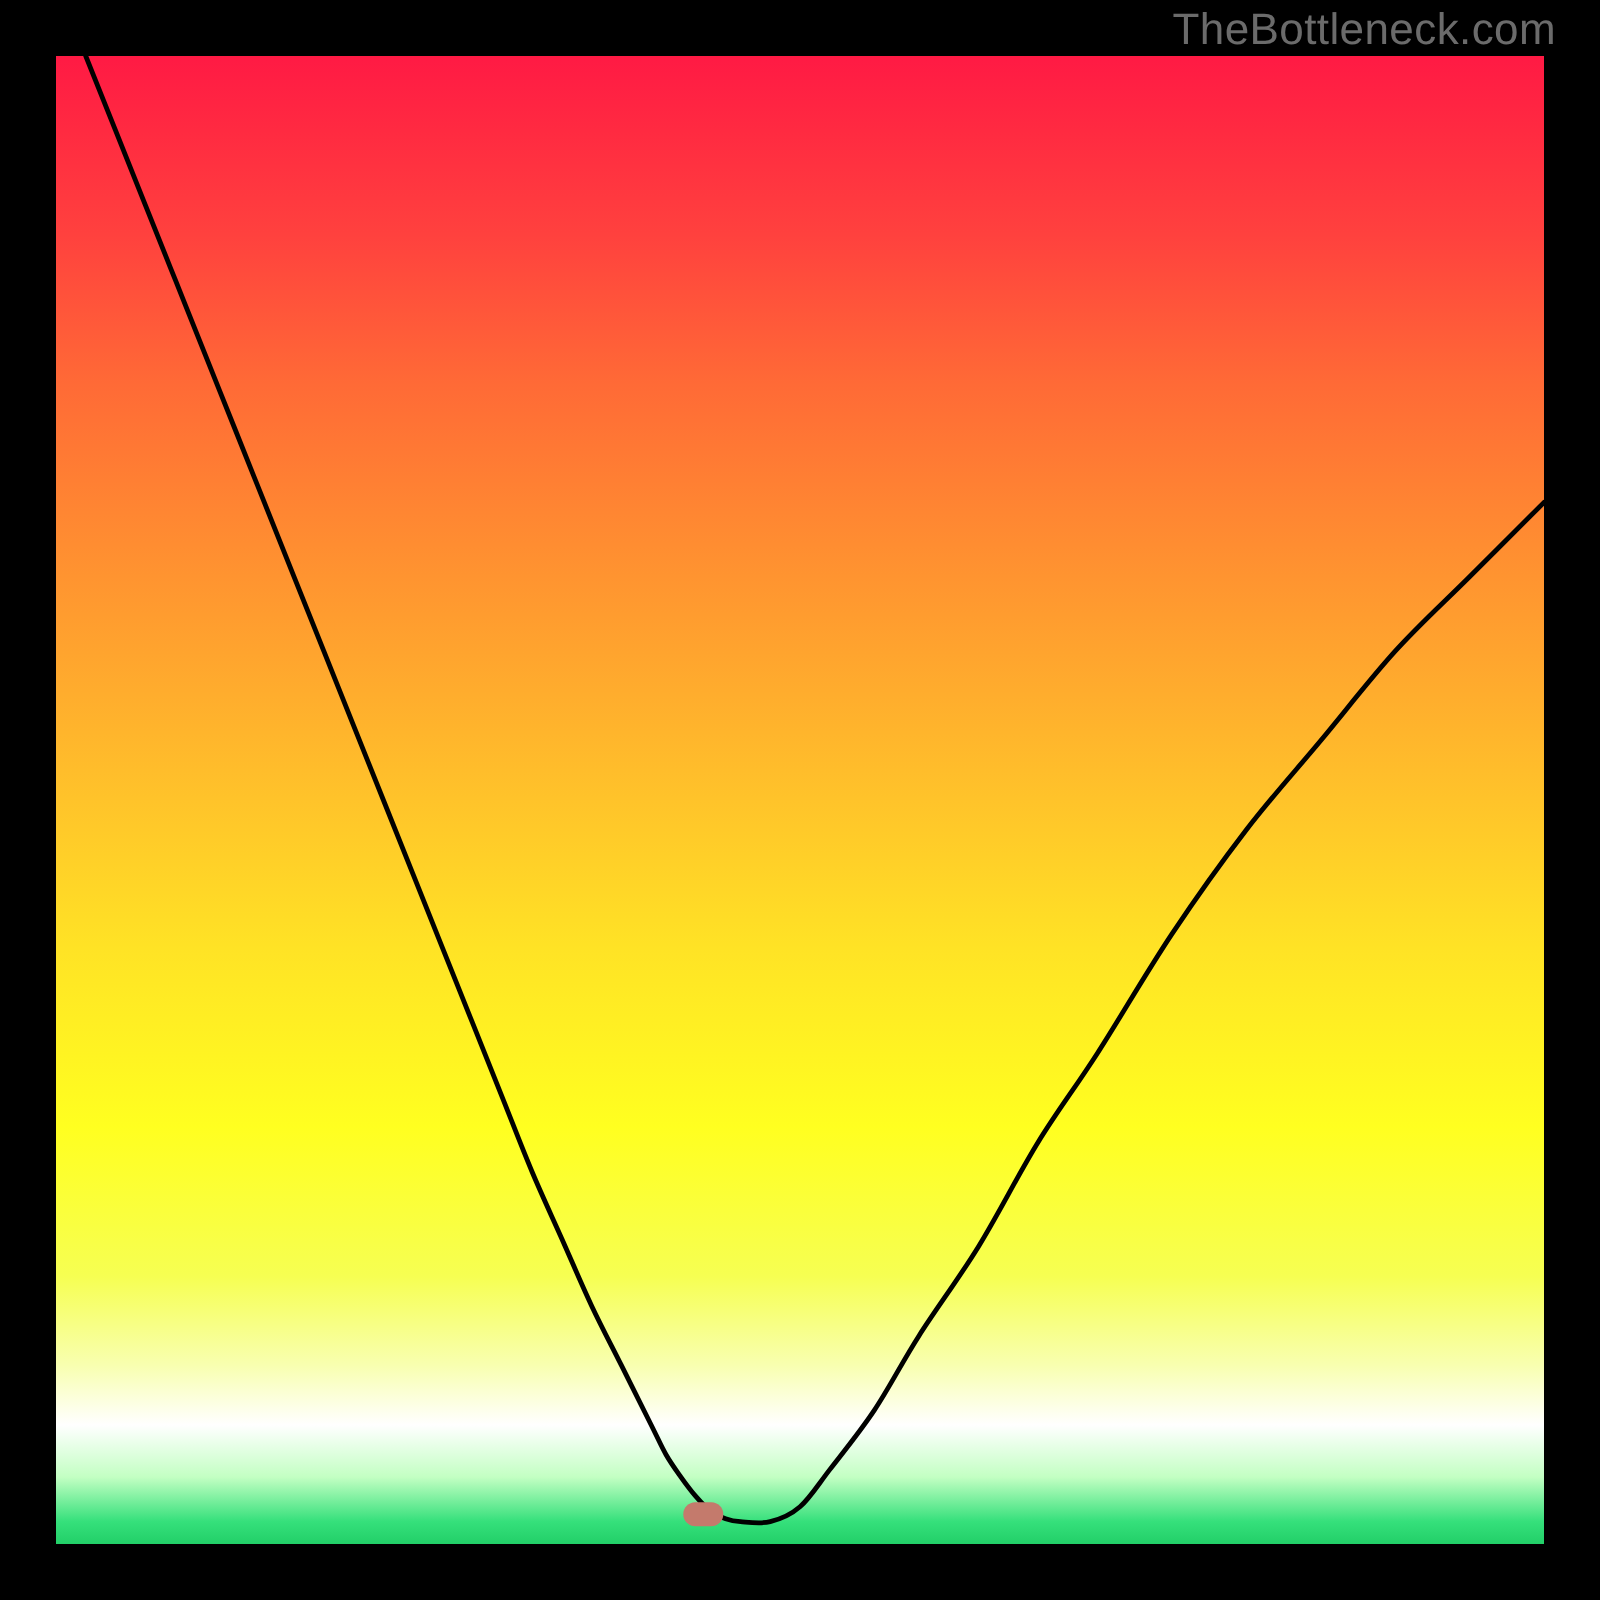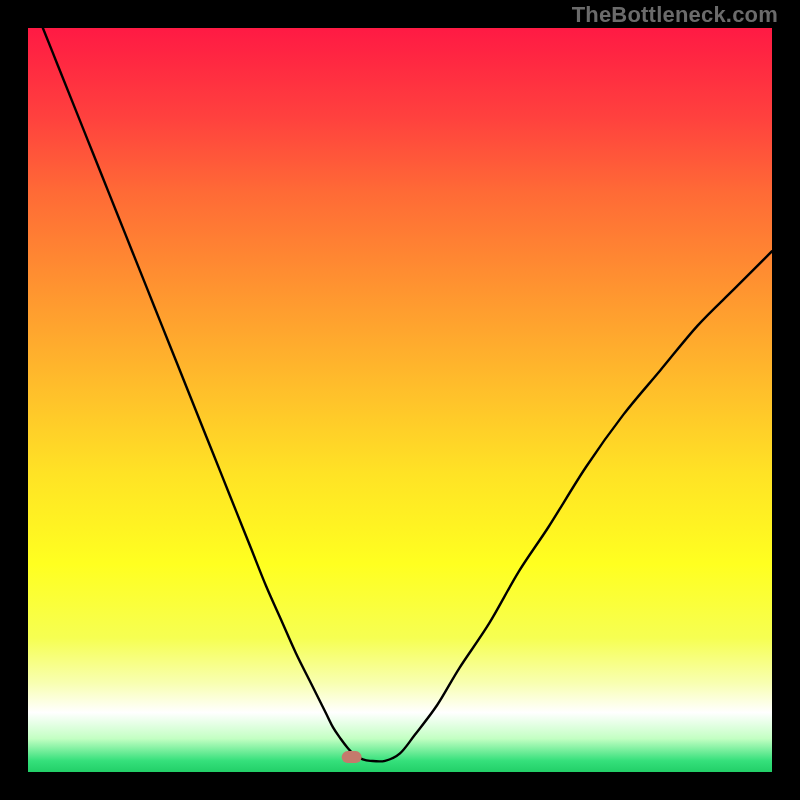--- a/index.html
+++ b/index.html
@@ -19,21 +19,21 @@
     height: 800px;
     background: #000;
   }
   .watermark {
     position: absolute;
     top: 2px;
     right: 22px;
     color: #6b6b6b;
     font-size: 22px;
     letter-spacing: 0.2px;
-    font-weight: 700;
+    font-weight: 400;
   }
   .plot-area {
     position: absolute;
     left: 28px;
     top: 28px;
     width: 744px;
     height: 744px;
     overflow: hidden;
   }
   svg {

